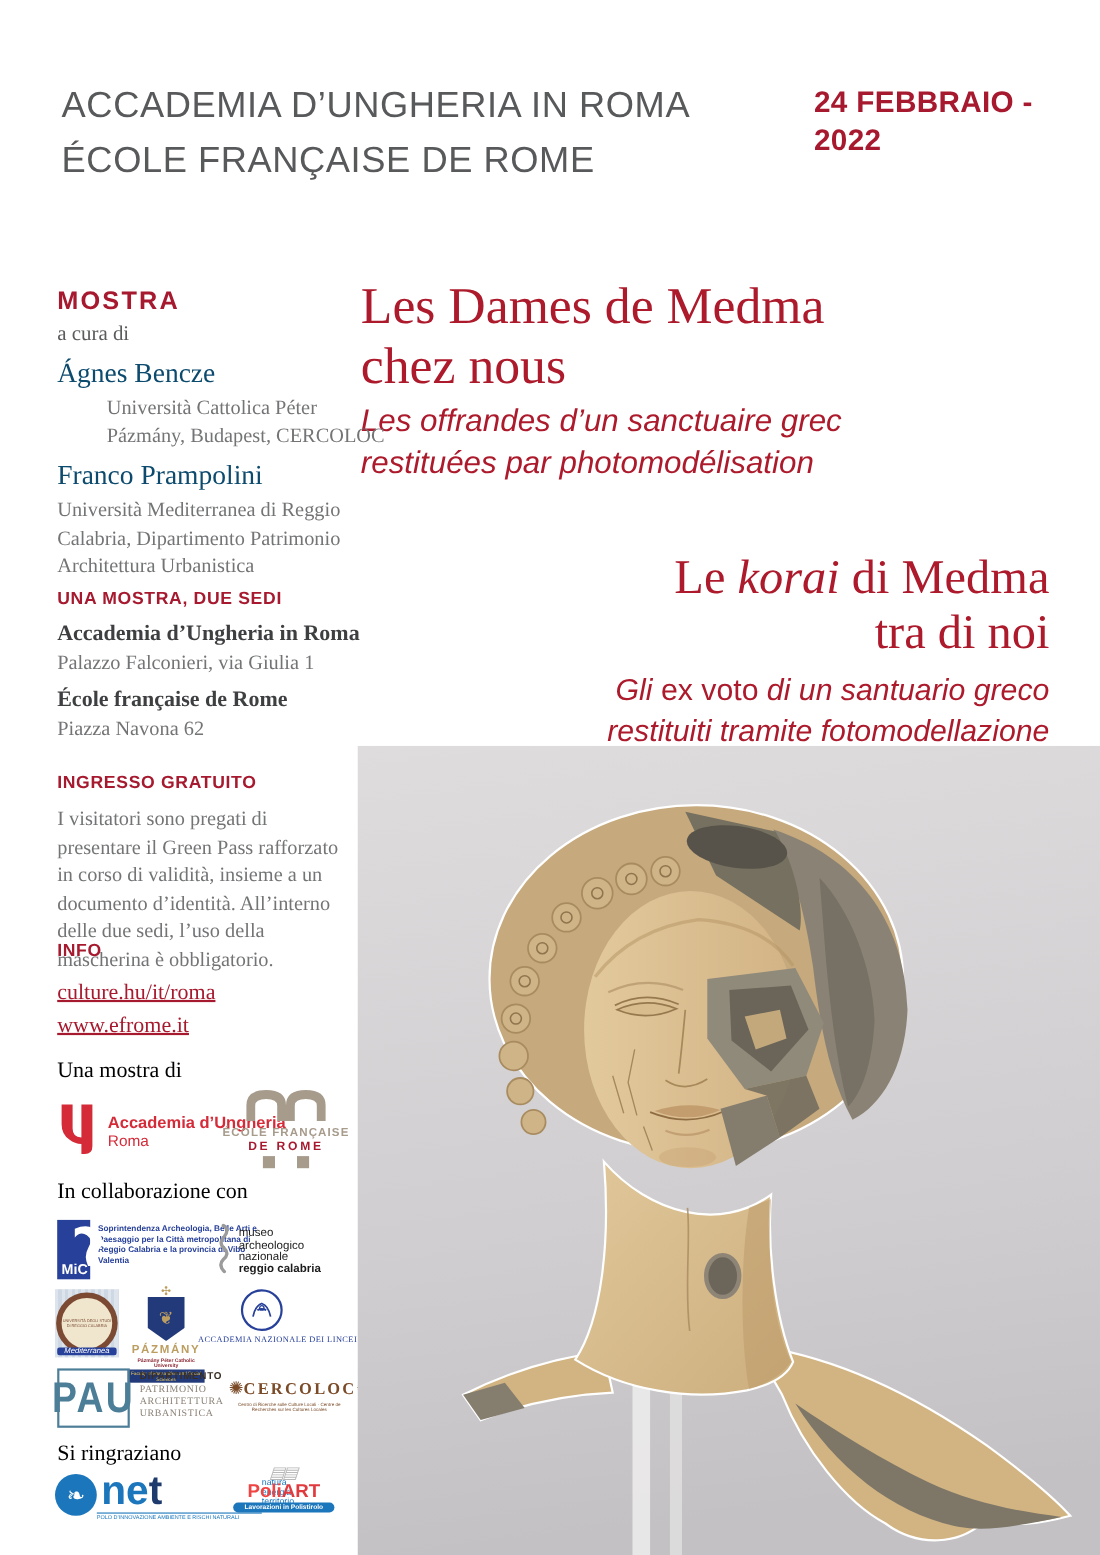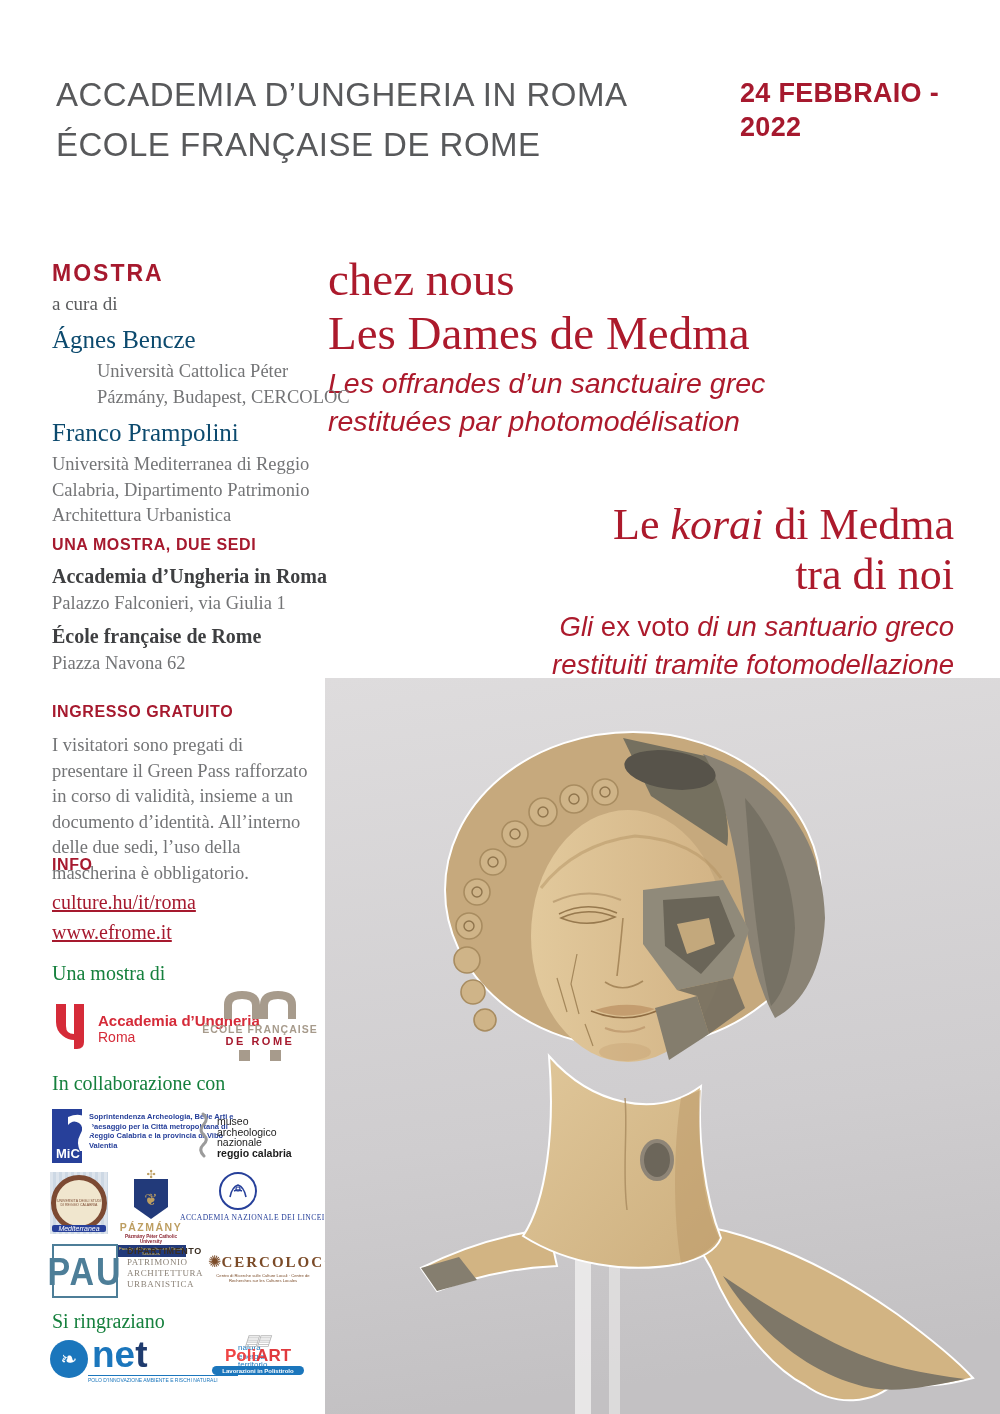--- a/index.html
+++ b/index.html
@@ -26,21 +26,21 @@
   
   .side{left:52px;color:#737476;}
   .label-red{color:#A6192E;font-weight:bold;letter-spacing:1px;}
   .mostra{font-size:23px;letter-spacing:2px;}
   .sec-label{font-size:16px;letter-spacing:.6px;}
   .body-serif{font-family:"Liberation Serif",serif;font-size:18.5px;line-height:25.5px;color:#737476;width:266px;}
   .name-red{font-family:"Liberation Serif",serif;font-size:25px;color:#0c4a6e;}
   .venue-name{font-family:"Liberation Serif",serif;font-size:20px;font-weight:bold;color:#3E3F41;}
   .acura{font-family:"Liberation Serif",serif;font-size:19px;color:#5A5B5D;}
   .link{font-family:"Liberation Serif",serif;font-size:20px;line-height:30px;color:#A6192E;text-decoration:underline;display:block;}
-  .credit-head{font-family:"Liberation Serif",serif;font-size:20px;color:#15803d;}
+  .credit-head{font-family:"Liberation Serif",serif;font-size:20px;color:#000000;}
 
   
   .hu-name{font-size:15px;font-weight:bold;color:#D52B39;line-height:17px;}
   .hu-city{font-size:14px;color:#D52B39;}
   .efr{width:120px;text-align:center;}
   .efr-l1{font-size:10.5px;letter-spacing:1px;color:#A79B8C;font-weight:bold;}
   .efr-l2{font-size:11px;letter-spacing:2.5px;color:#A6192E;font-weight:bold;}
   .efr-sq{display:inline-block;width:11px;height:11px;background:#A79B8C;margin:3px 10px 0 10px;}
   .mic-box{width:30px;height:54px;background:#27409A;position:relative;}
   .mic-abbr{position:absolute;left:4px;bottom:2px;color:#fff;font-weight:bold;font-size:13px;}
@@ -90,22 +90,22 @@
 <div class="abs header">
   <div>ACCADEMIA D’UNGHERIA IN ROMA</div>
   <div>ÉCOLE FRANÇAISE DE ROME</div>
 </div>
 <div class="abs dates">
   <div>24 FEBBRAIO -</div>
   <div>2022</div>
 </div>
 
 <div class="abs fr-title serif">
+  <div>Les Dames de Medma</div>
   <div>chez nous</div>
-  <div>Les Dames de Medma</div>
 </div>
 <div class="abs fr-sub">
   <div>Les offrandes d’un sanctuaire grec</div>
   <div>restituées par photomodélisation</div>
 </div>
 
 <div class="abs it-block">
   <div class="it-title">
     <span>Le </span><span class="ital">korai</span><span> di Medma</span>
     <div>tra di noi</div>

